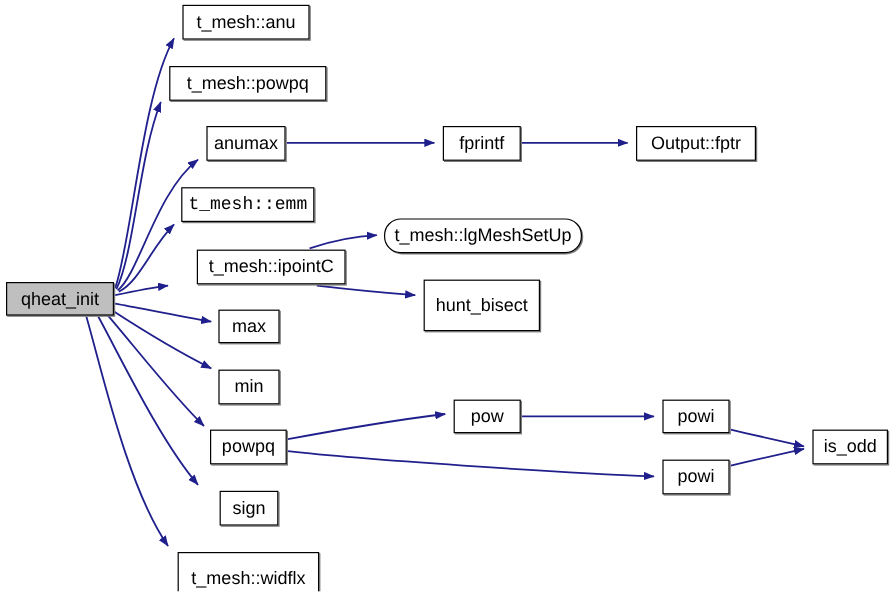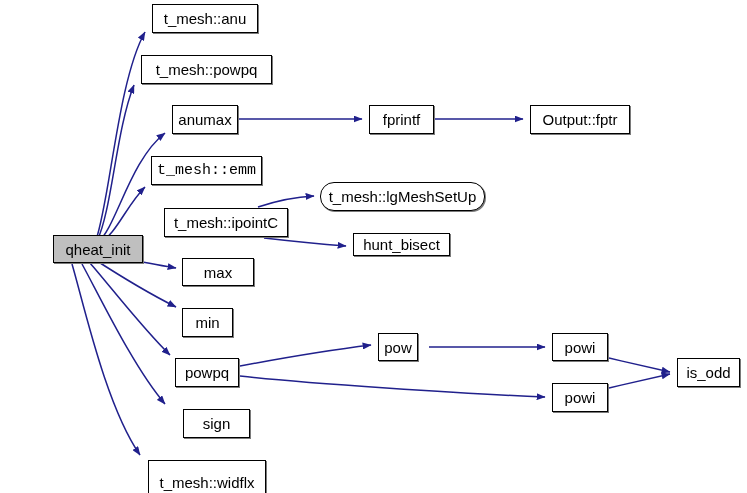--- a/index.html
+++ b/index.html
@@ -76,66 +76,66 @@
         <path d="M 258,207 C 276,201 294,197 314,196" fill="none" stroke="#20208c" stroke-width="1.5" marker-end="url(#arrowhead)"></path>
         <path d="M 264,238 C 290,241 320,244 346,246" fill="none" stroke="#20208c" stroke-width="1.5" marker-end="url(#arrowhead)"></path>
         <path d="M 240,366 C 272,360 330,350 371,345" fill="none" stroke="#20208c" stroke-width="1.5" marker-end="url(#arrowhead)"></path>
         <path d="M 240,376 C 300,383 468,394 545,397" fill="none" stroke="#20208c" stroke-width="1.5" marker-end="url(#arrowhead)"></path>
         <path d="M 429,347 L 545,347" fill="none" stroke="#20208c" stroke-width="1.5" marker-end="url(#arrowhead)"></path>
         <path d="M 609,358 C 630,363 652,368 670,372" fill="none" stroke="#20208c" stroke-width="1.5" marker-end="url(#arrowhead)"></path>
         <path d="M 609,388 C 630,383 652,378 670,374" fill="none" stroke="#20208c" stroke-width="1.5" marker-end="url(#arrowhead)"></path>
       </g>
   </svg>
   <div id="nodes-group">
-      <div class="gnode root" style="left: 5px; top: 235px; width: 90px; height: 28px; margin-left: 48px;">
+      <div class="gnode root" style="left: 5px; top: 235px; width: 90px; height: 28px;">
         <span class="gnode-label">qheat_init</span>
       </div>
       <div class="gnode" style="left: 152px; top: 4px; width: 106px; height: 29px;">
         <span class="gnode-label">t_mesh::anu</span>
       </div>
       <div class="gnode" style="left: 141px; top: 55px; width: 131px; height: 29px;">
         <span class="gnode-label">t_mesh::powpq</span>
       </div>
       <div class="gnode" style="left: 172px; top: 105px; width: 66px; height: 29px;">
         <span class="gnode-label">anumax</span>
       </div>
       <div class="gnode" style="left: 151px; top: 156px; width: 111px; height: 29px; font-family: Liberation Mono, monospace;">
         <span class="gnode-label">t_mesh::emm</span>
       </div>
       <div class="gnode" style="left: 146px; top: 208px; width: 124px; height: 29px; margin-left: 18px;">
         <span class="gnode-label">t_mesh::ipointC</span>
       </div>
-      <div class="gnode" style="left: 182px; top: 258px; width: 72px; height: 28px;">
+      <div class="gnode" style="left: 182px; top: 258px; width: 51px; height: 28px;">
         <span class="gnode-label">max</span>
       </div>
       <div class="gnode" style="left: 182px; top: 308px; width: 51px; height: 29px;">
         <span class="gnode-label">min</span>
       </div>
       <div class="gnode" style="left: 175px; top: 358px; width: 64px; height: 29px;">
         <span class="gnode-label">powpq</span>
       </div>
-      <div class="gnode" style="left: 183px; top: 409px; width: 67px; height: 29px;">
+      <div class="gnode" style="left: 183px; top: 409px; width: 49px; height: 29px;">
         <span class="gnode-label">sign</span>
       </div>
       <div class="gnode" style="left: 148px; top: 460px; width: 118px; height: 44px;">
         <span class="gnode-label">t_mesh::widflx</span>
       </div>
       <div class="gnode" style="left: 369px; top: 105px; width: 65px; height: 29px; align-items: center;">
         <span class="gnode-label">fprintf</span>
       </div>
       <div class="gnode" style="left: 530px; top: 105px; width: 100px; height: 29px;">
         <span class="gnode-label">Output::fptr</span>
       </div>
       <div class="gnode" style="left: 320px; top: 182px; width: 165px; height: 29px; border-radius: 14px;">
         <span class="gnode-label">t_mesh::lgMeshSetUp</span>
       </div>
-      <div class="gnode" style="left: 353px; top: 233px; width: 97px; height: 23px;">
+      <div class="gnode" style="left: 353px; top: 233px; width: 97px; height: 43px;">
         <span class="gnode-label">hunt_bisect</span>
       </div>
-      <div class="gnode" style="left: 378px; top: 333px; width: 40px; height: 28px;">
+      <div class="gnode" style="left: 378px; top: 333px; width: 56px; height: 28px;">
         <span class="gnode-label">pow</span>
       </div>
       <div class="gnode" style="left: 552px; top: 333px; width: 56px; height: 28px;">
         <span class="gnode-label">powi</span>
       </div>
       <div class="gnode" style="left: 552px; top: 383px; width: 56px; height: 29px;">
         <span class="gnode-label">powi</span>
       </div>
       <div class="gnode" style="left: 677px; top: 358px; width: 63px; height: 29px; justify-content: center;">
         <span class="gnode-label">is_odd</span>

